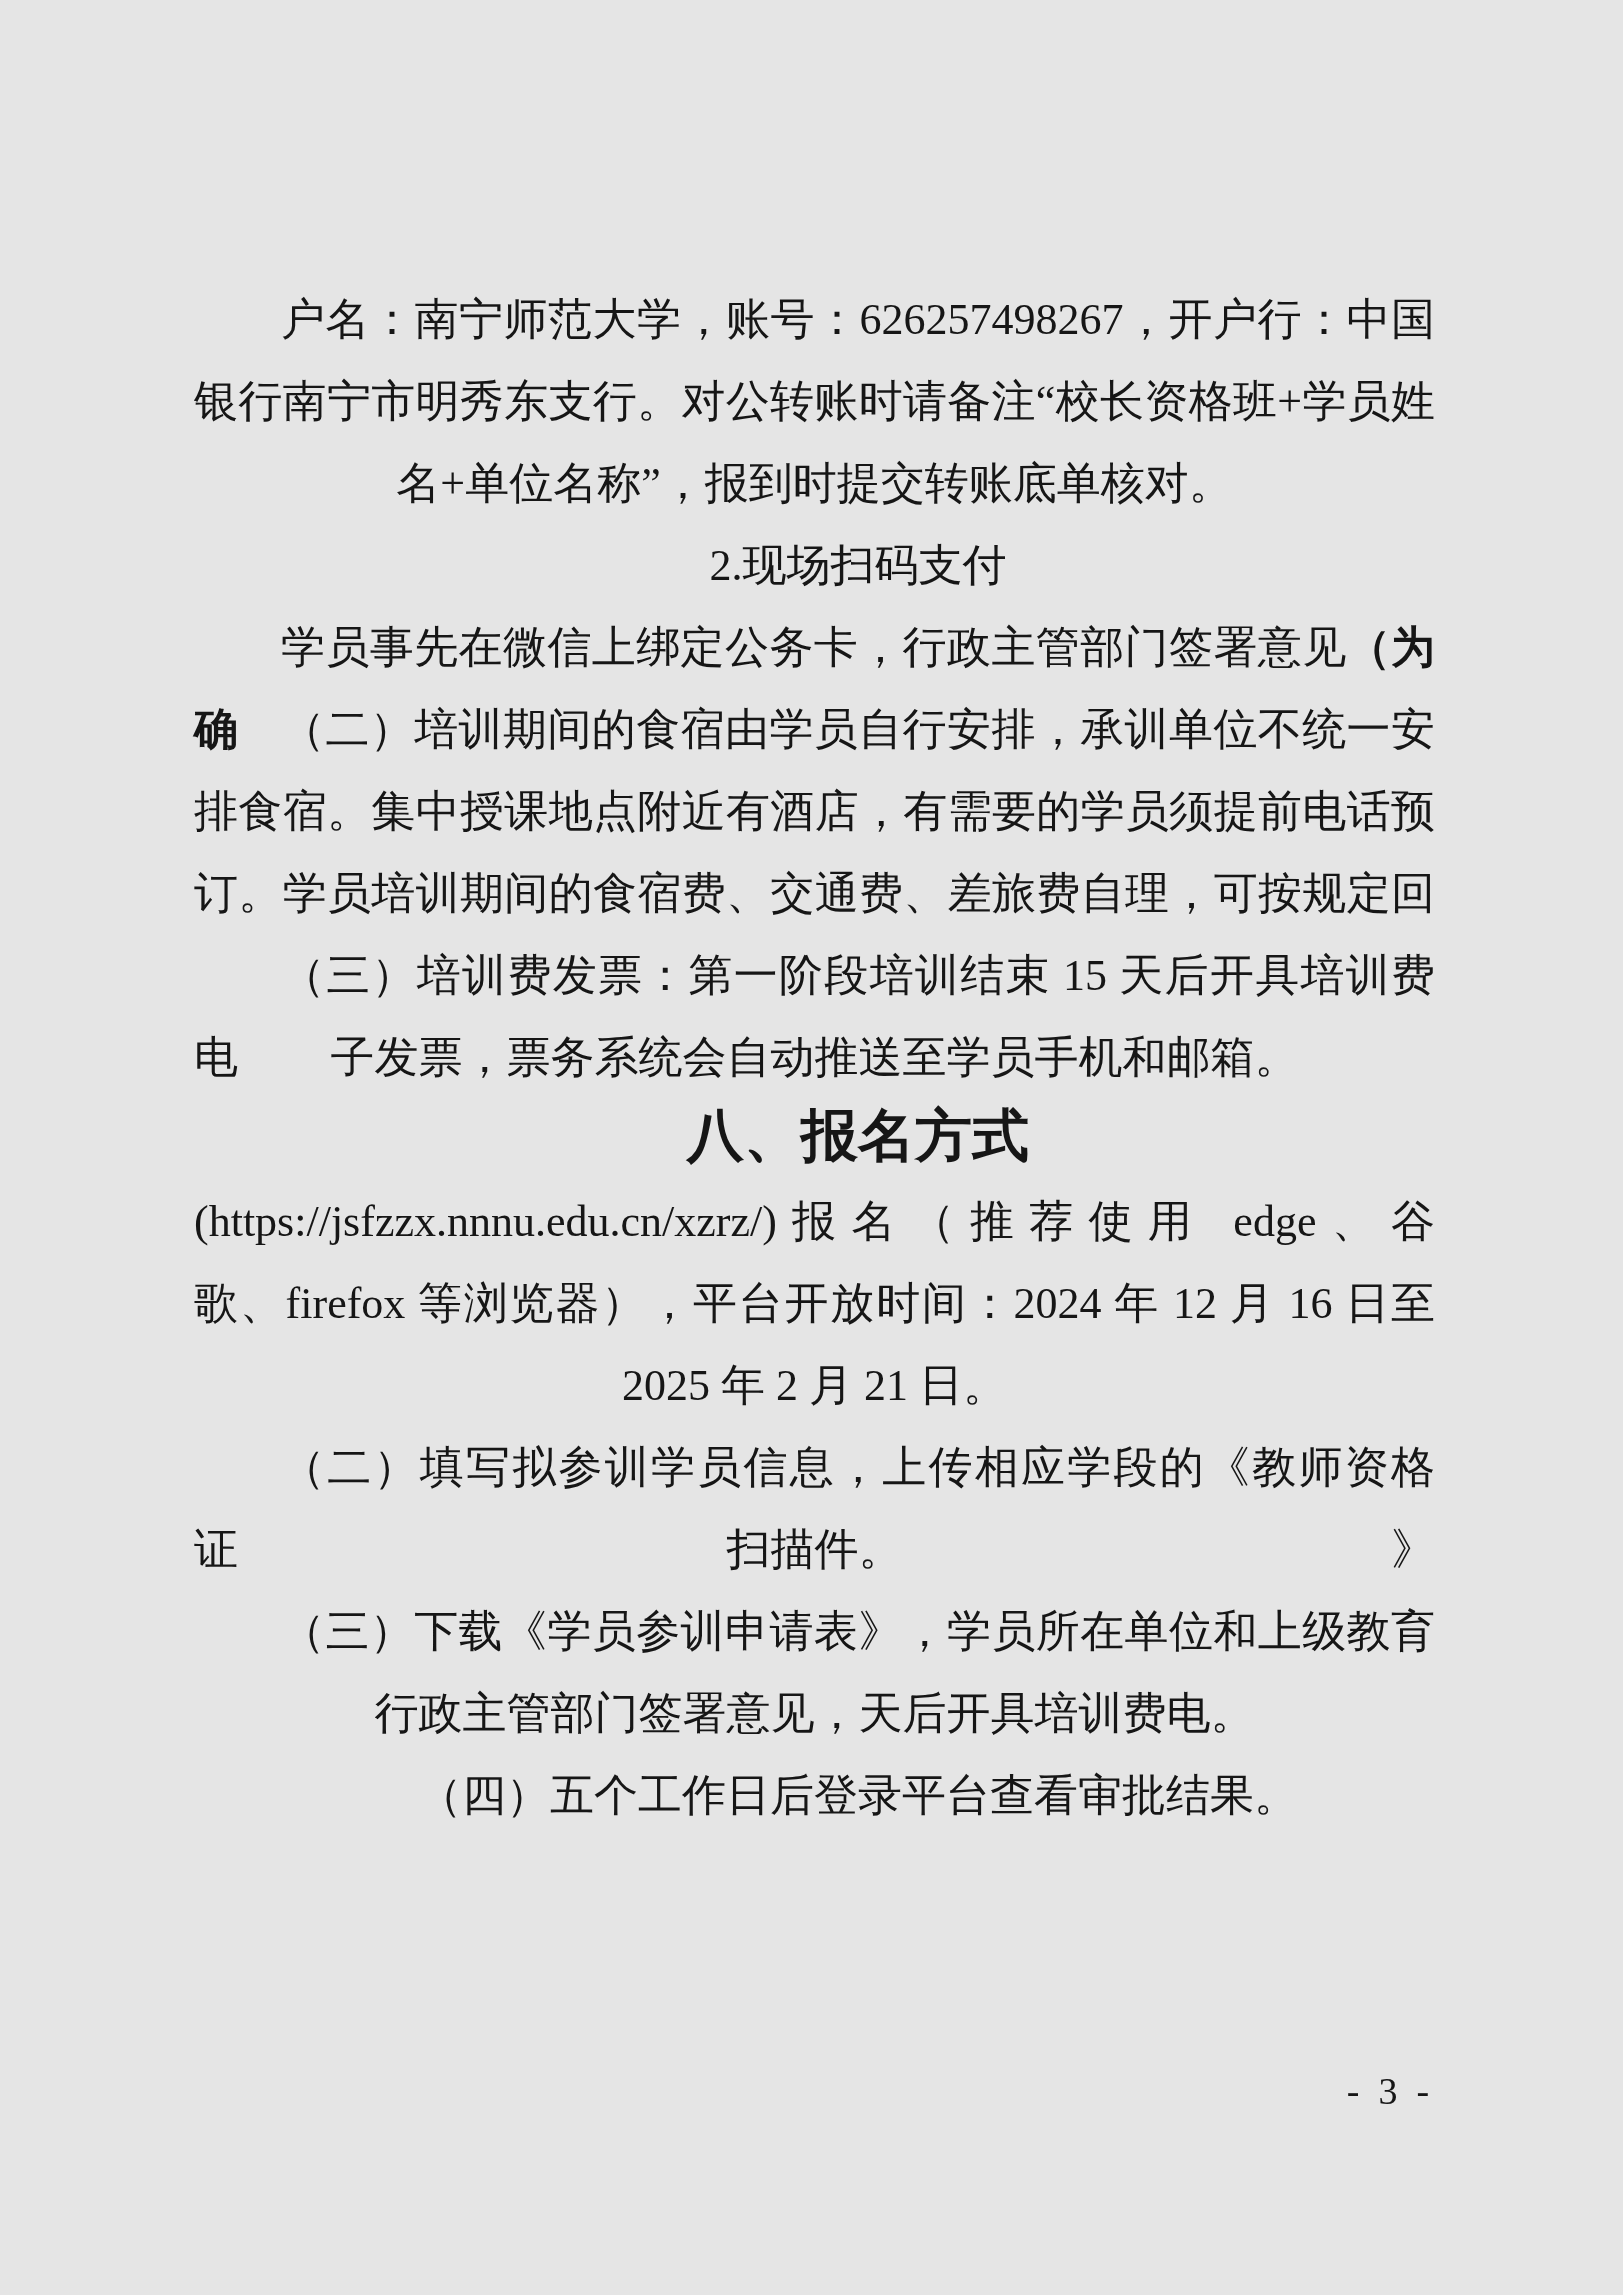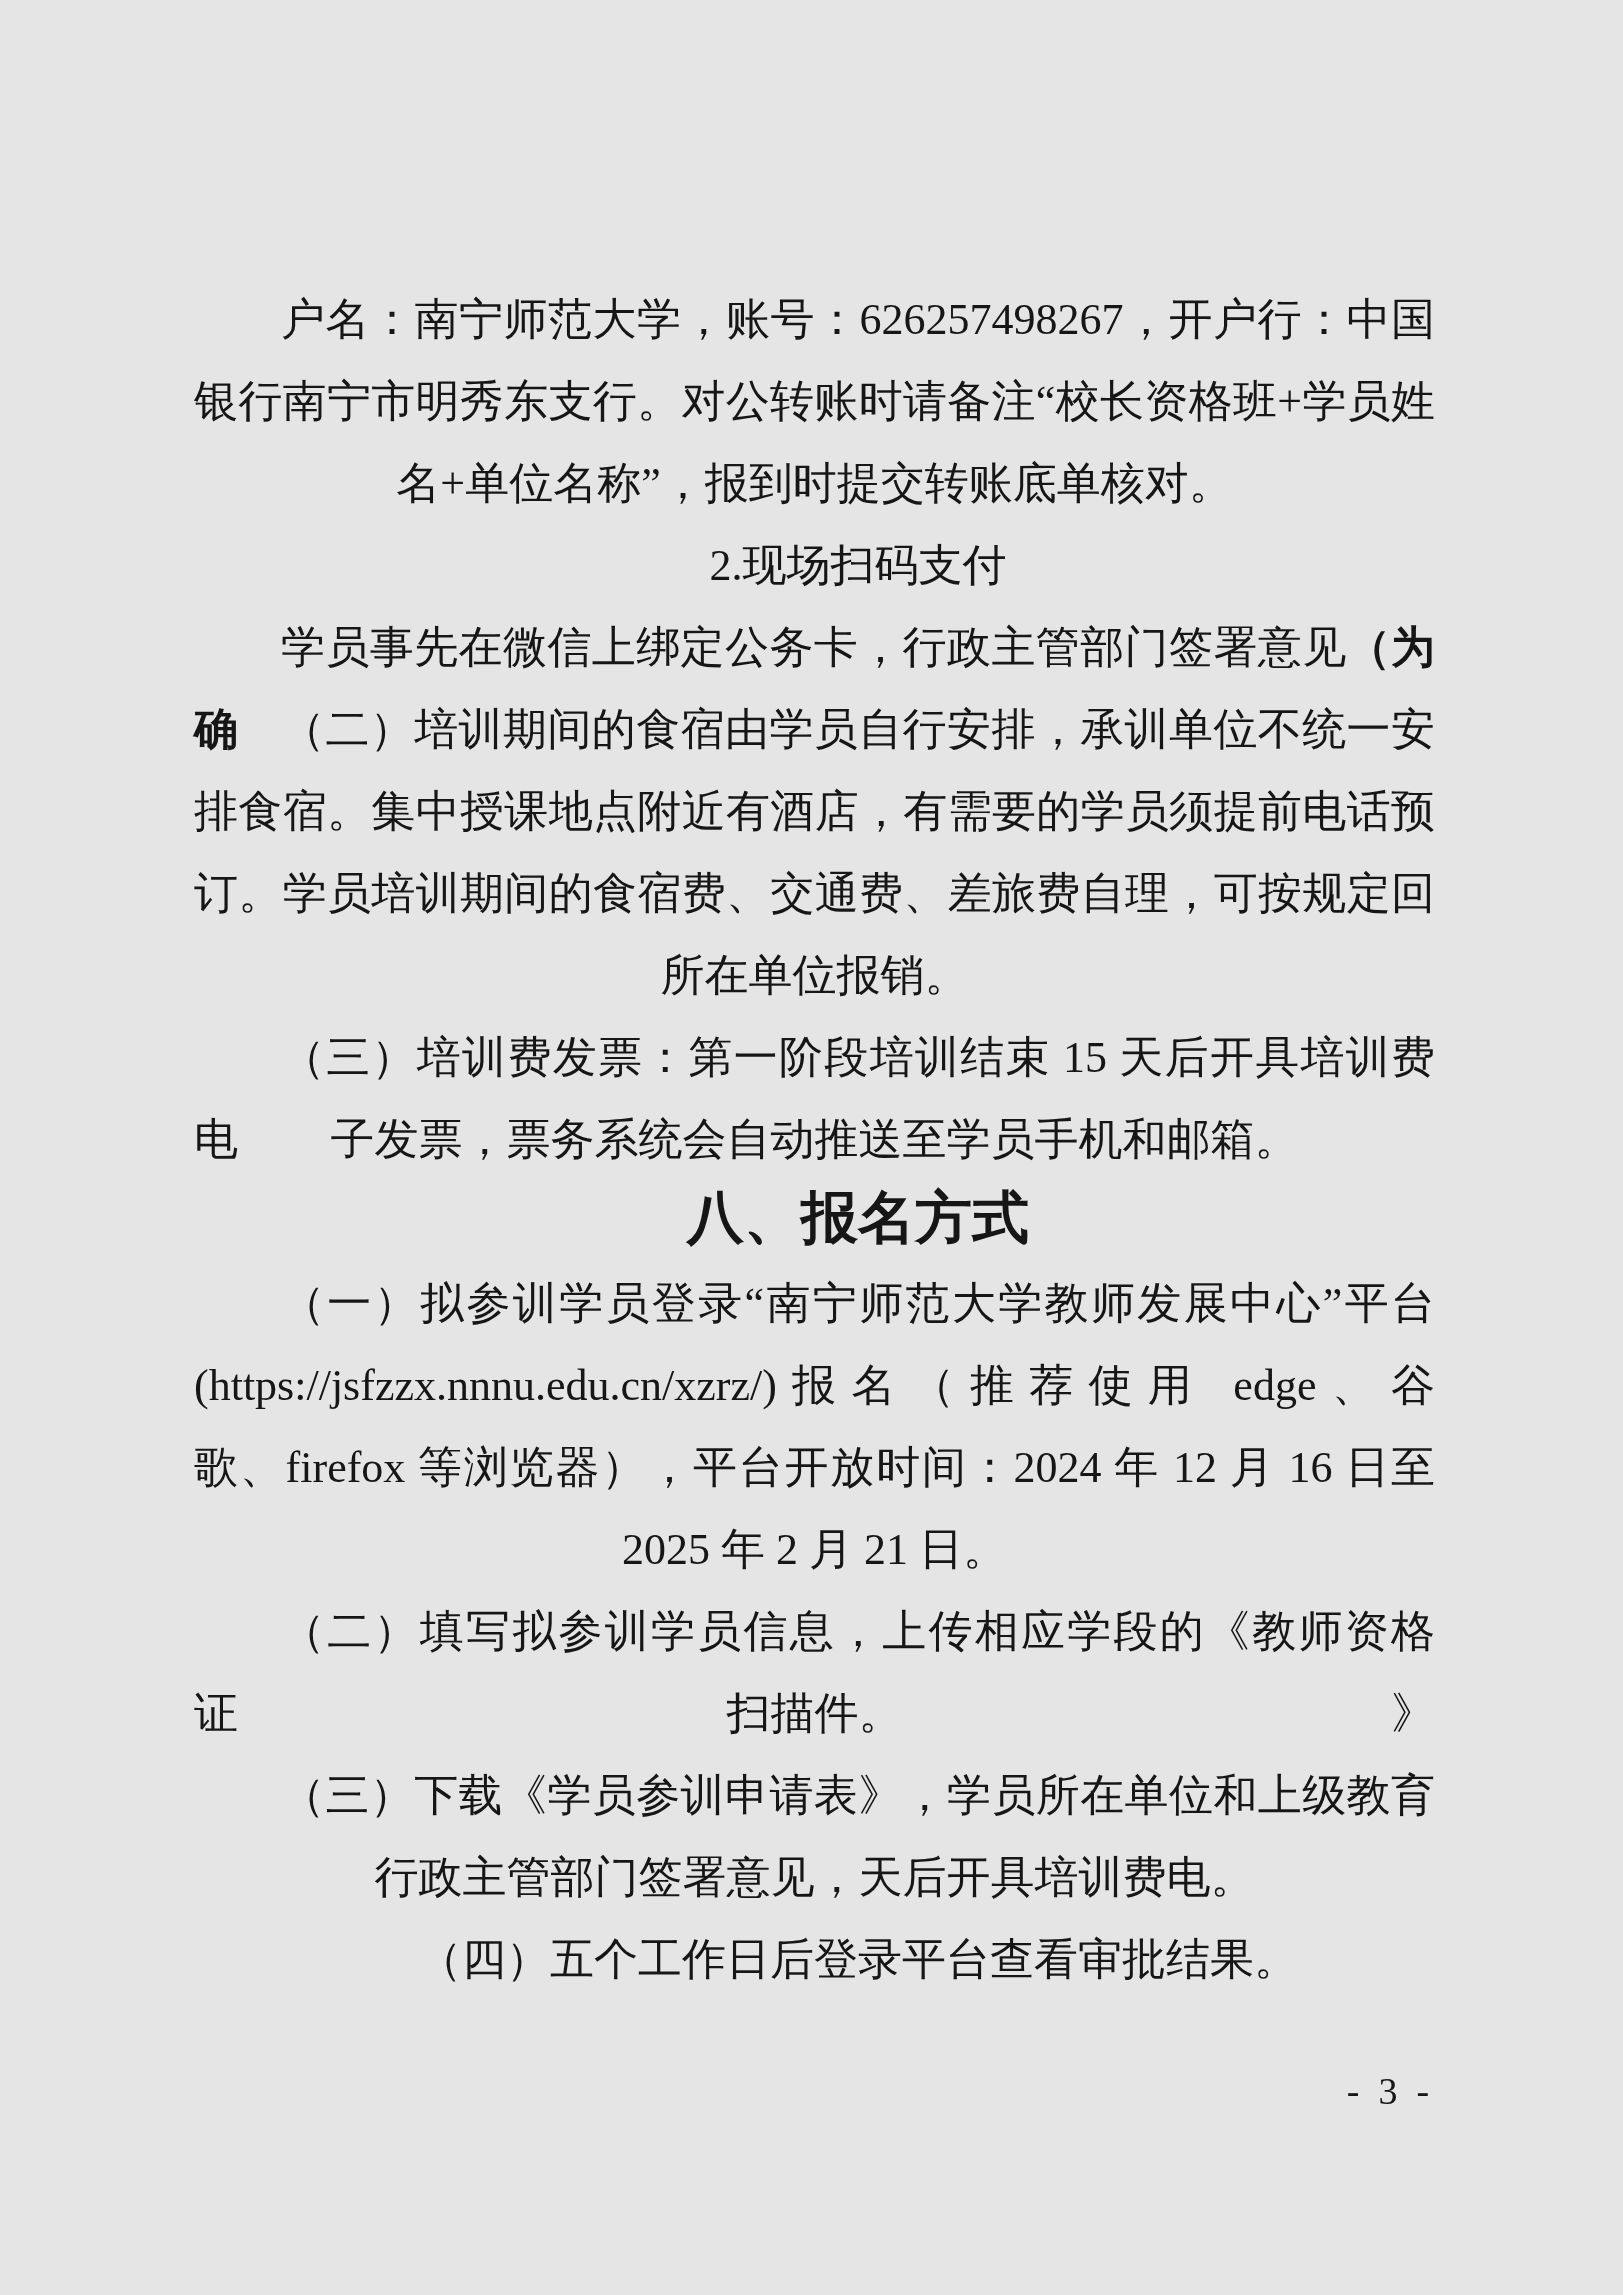--- a/index.html
+++ b/index.html
@@ -64,25 +64,23 @@
 <div class="page">
   <main class="text-block" id="text-block">
       <div class="line justify indent"><span>户名：南宁师范大学，账号：626257498267，开户行：中国</span></div>
       <div class="line justify"><span>银行南宁市明秀东支行。对公转账时请备注“校长资格班+学员姓</span></div>
       <div class="line"><span>名+单位名称”，报到时提交转账底单核对。</span></div>
       <div class="line indent"><span>2.现场扫码支付</span></div>
       <div class="line justify indent"><span>学员事先在微信上绑定公务卡，行政主管部门签署意见</span><span class="bold">（为确</span></div>
       <div class="line justify indent"><span>（二）培训期间的食宿由学员自行安排，承训单位不统一安</span></div>
       <div class="line justify"><span>排食宿。集中授课地点附近有酒店，有需要的学员须提前电话预</span></div>
       <div class="line justify"><span>订。学员培训期间的食宿费、交通费、差旅费自理，可按规定回</span></div>
-      <div class="line"><span>所在单位报销。</span></div>
       <div class="line justify indent"><span>（三）培训费发票：第一阶段培训结束 15 天后开具培训费电</span></div>
       <div class="line"><span>子发票，票务系统会自动推送至学员手机和邮箱。</span></div>
       <div class="line indent heading"><span class="bold">八、报名方式</span></div>
-      <div class="line justify indent"><span>（一）拟参训学员登录“南宁师范大学教师发展中心”平台</span></div>
       <div class="line justify"><span>(https://jsfzzx.nnnu.edu.cn/xzrz/)报名（推荐使用 edge、谷</span></div>
       <div class="line justify"><span>歌、firefox 等浏览器），平台开放时间：2024 年 12 月 16 日至</span></div>
       <div class="line"><span>2025 年 2 月 21 日。</span></div>
       <div class="line justify indent"><span>（二）填写拟参训学员信息，上传相应学段的《教师资格证》</span></div>
       <div class="line"><span>扫描件。</span></div>
       <div class="line justify indent"><span>（三）下载《学员参训申请表》，学员所在单位和上级教育</span></div>
       <div class="line"><span>行政主管部门签署意见，天后开具培训费电。</span></div>
       <div class="line indent"><span>（四）五个工作日后登录平台查看审批结果。</span></div>
     </main>
   <div class="footer">- 3 -</div>

